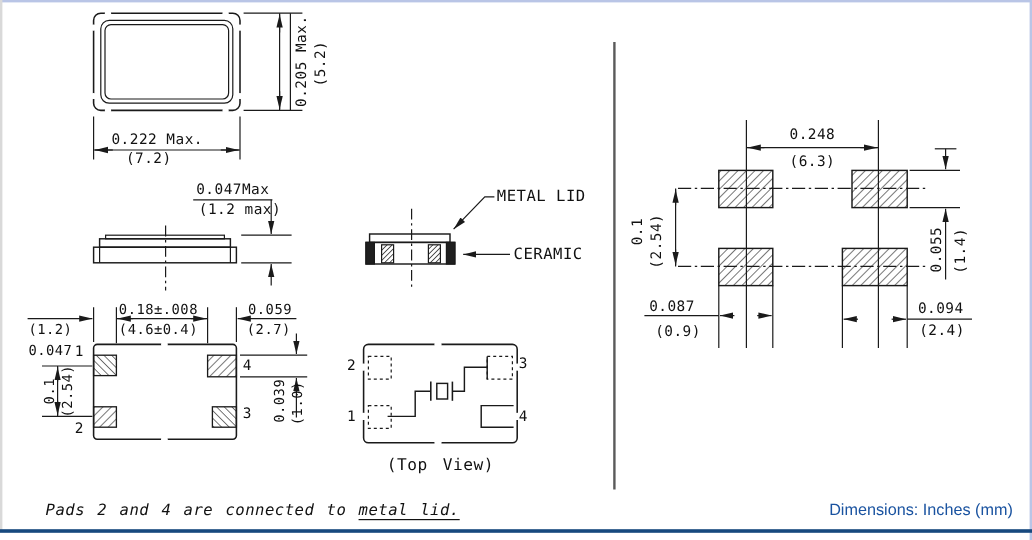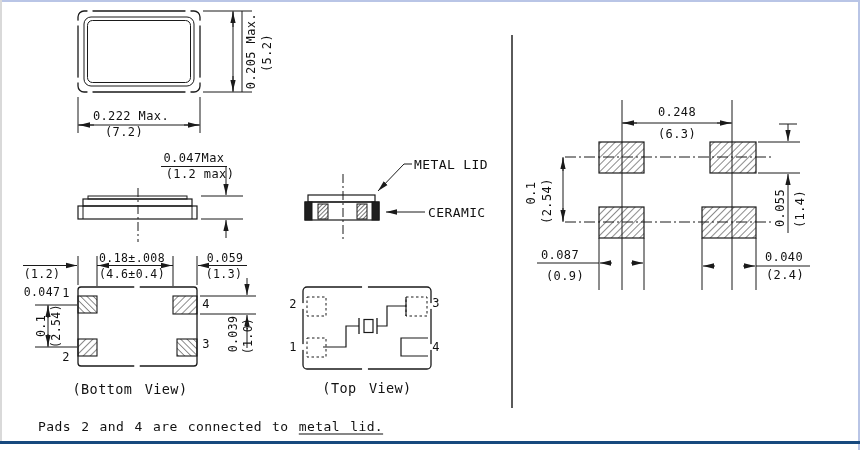--- a/index.html
+++ b/index.html
@@ -208,47 +208,47 @@
   <span class="t s12" style="left:200px;top:174px;">(1.2 max)</span>
 
   <span class="tl s13" style="left:414px;top:164px;">METAL LID</span>
   <span class="tl s13" style="left:428px;top:212px;">CERAMIC</span>
 
   <span class="t s11" style="left:42px;top:258px;margin-top:34px;">0.047</span>
   <span class="t s11" style="left:42px;top:274px;">(1.2)</span>
   <span class="t s11" style="left:132px;top:258px;">0.18±.008</span>
   <span class="t s11" style="left:132px;top:274px;">(4.6±0.4)</span>
   <span class="t s11" style="left:225px;top:258px;">0.059</span>
-  <span class="t s11" style="left:224px;top:274px;">(1.3)</span>
+  <span class="t s11" style="left:224px;top:274px;">(2.7)</span>
   <span class="t s11 r" style="left:41px;top:326px;">0.1</span>
   <span class="t s11 r" style="left:56px;top:326px;">(2.54)</span>
   <span class="t s11 r" style="left:233px;top:334px;">0.039</span>
   <span class="t s11 r" style="left:248px;top:336px;">(1.0)</span>
   <span class="t s12" style="left:66px;top:293px;">1</span>
   <span class="t s12" style="left:66px;top:357px;">2</span>
   <span class="t s12" style="left:206px;top:304px;">4</span>
   <span class="t s12" style="left:206px;top:344px;">3</span>
-  <span class="t cap" style="left:130px;top:389px;">(Bottom View)</span>
 
   <span class="t s12" style="left:293px;top:304px;">2</span>
   <span class="t s12" style="left:293px;top:347px;">1</span>
   <span class="t s12" style="left:436px;top:303px;">3</span>
   <span class="t s12" style="left:436px;top:347px;">4</span>
   <span class="t cap" style="left:367px;top:388px;">(Top View)</span>
 
   <span class="t s12" style="left:677px;top:112px;">0.248</span>
   <span class="t s12" style="left:677px;top:134px;">(6.3)</span>
   <span class="t s12 r" style="left:531px;top:193px;">0.1</span>
   <span class="t s12 r" style="left:547px;top:201px;">(2.54)</span>
   <span class="t s12 r" style="left:780px;top:208px;">0.055</span>
   <span class="t s12 r" style="left:800px;top:209px;">(1.4)</span>
   <span class="t s12" style="left:560px;top:255px;">0.087</span>
   <span class="t s12" style="left:565px;top:276px;">(0.9)</span>
-  <span class="t s12" style="left:784px;top:257px;">0.040</span>
+  <span class="t s12" style="left:784px;top:257px;">0.094</span>
   <span class="t s12" style="left:785px;top:275px;">(2.4)</span>
 
-  <span class="tl note" style="left:38px;top:426px;"><span>Pads 2 and 4 are connected to </span><span class="u">metal lid.</span></span>
+  <span class="tl note" style="left:38px;top:426px;font-style:italic;"><span>Pads 2 and 4 are connected to </span><span class="u">metal lid.</span></span>
+  <span class="blue" style="position:absolute;right:16px;top:417px;">Dimensions: Inches (mm)</span>
 
   <div class="border-top"></div>
   <div class="border-right"></div>
   <div class="border-left"></div>
   <div class="navy-bar"></div>
 </div>
 
 </body></html>

